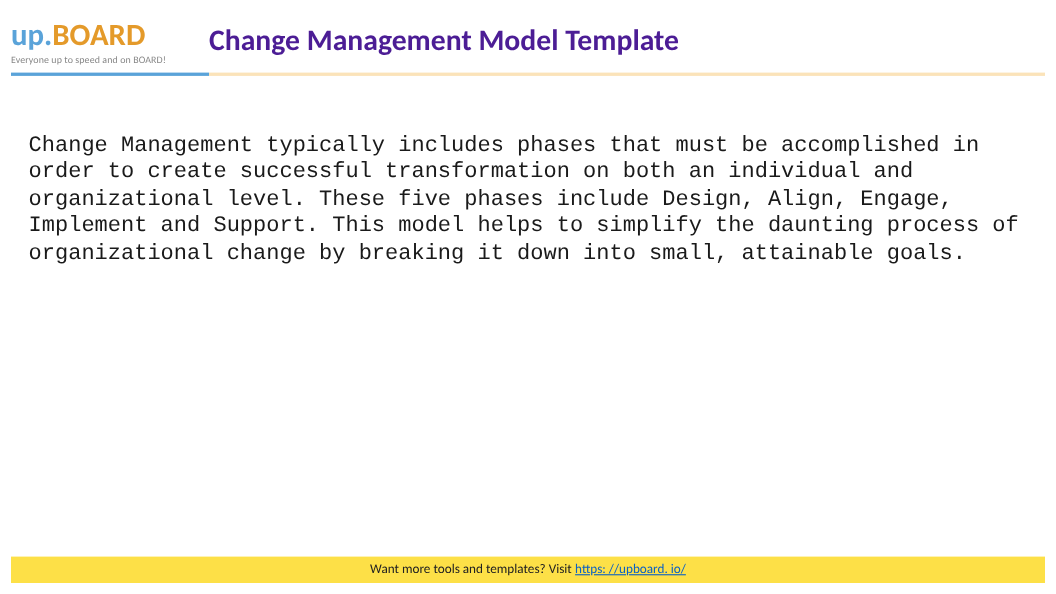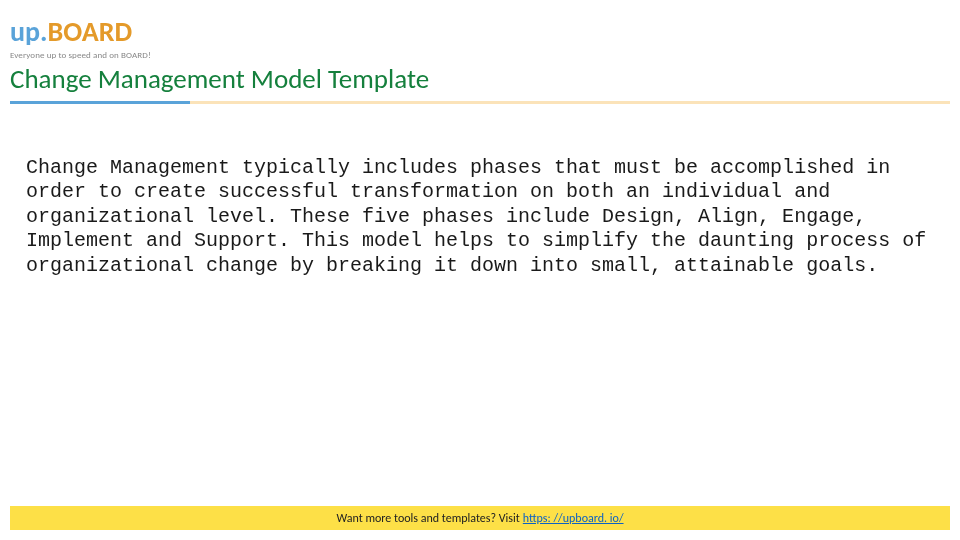--- a/index.html
+++ b/index.html
@@ -8,21 +8,20 @@
     height: 540px;
     font-family: Calibri, Arial, sans-serif;
     background: #ffffff;
     position: relative;
     overflow: hidden;
   }
   .header {
     display: flex;
     align-items: flex-start;
     padding: 18px 10px 0 10px;
-    flex-direction: column;
   }
   .logo-block {
     width: 180px;
     flex-shrink: 0;
   }
   .logo-text {
     font-size: 28px;
     font-weight: 700;
     line-height: 1;
   }
@@ -36,22 +35,22 @@
     font-size: 9px;
     color: #888;
     margin-top: 3px;
     letter-spacing: 0.1px;
   }
   .title-wrap {
     padding-top: 2px;
   }
   .title {
     font-size: 27px;
-    font-weight: 400;
-    color: #15803d;
+    font-weight: 700;
+    color: #4c1d95;
   }
   .underline-bar {
     margin: 6px 10px 0 10px;
     height: 3px;
     display: flex;
   }
   .underline-left {
     width: 180px;
     background: #5aa3d9;
   }

